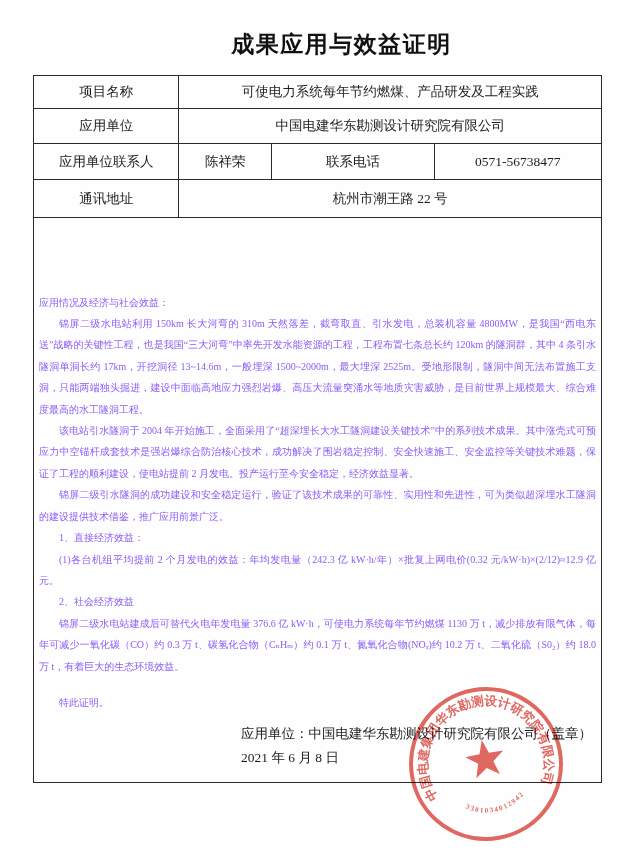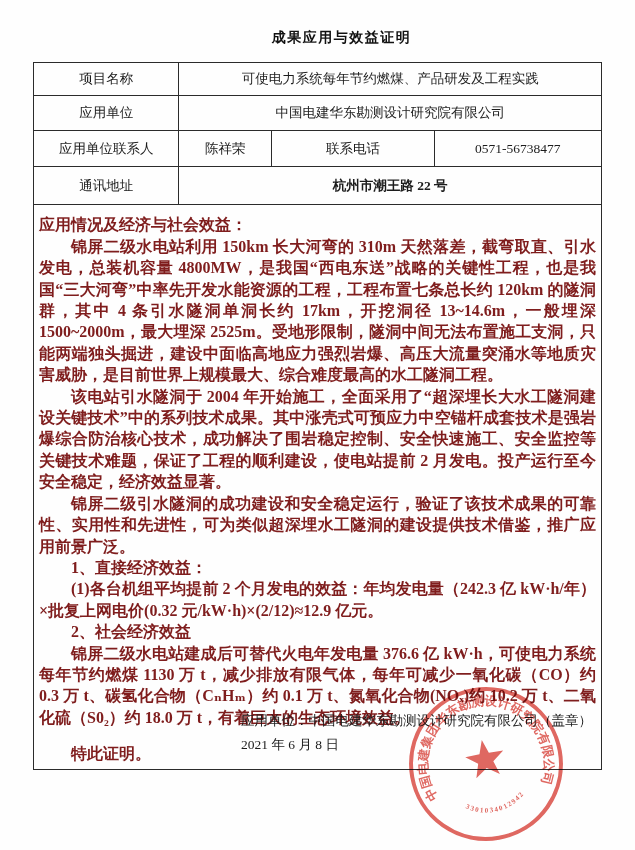--- a/index.html
+++ b/index.html
@@ -8,55 +8,54 @@
     position:relative;
     width:635px; height:850px;
     background:#fefefe;
     font-family:"Liberation Serif","DejaVu Serif",serif;
     color:#1c1c1c;
     overflow:hidden;
   }
   .doc-title {
     margin-top:29px;
     text-align:center;
-    font-size:14px;
+    font-size:23px;
     font-weight:bold;
     letter-spacing:1.5px;
     color:#111;
     padding-left:48px;
   }
   table.cert {
     margin:15px 0 0 33px;
     width:569px;
     border-collapse:collapse;
     table-layout:fixed;
   }
   table.cert, table.cert td { border:1.5px solid #2b2b2b; }
   table.cert td { font-size:13.5px; vertical-align:middle;margin-left:35px; }
   td.lbl { text-align:center; }
   td.ctr { text-align:center; }
-  td.bold { font-weight:bold;text-align:center; }
+  td.bold { font-weight:normal;text-align:center; }
   tr.r1 td { height:33px; }
   tr.r2 td { height:35px; }
   tr.r3 td { height:36px; }
   tr.r4 td { height:38px; }
   tr.r5 td { height:31px; }
   td.bodycell {
     height:565px;
     vertical-align:top;
     position:relative;
     padding:5px 5px 0 5px;
   }
   .bodytext p {
-    font-size:16px;
+    font-size:10px;
     line-height:21.4px;
     text-align:justify;
     text-indent:2em;
-    color:#7f1d1d;
-    font-weight:bold;
+    color:#8b5cf6;
   }
   .bodytext p.noindent { text-indent:0; }
   .bodytext p.closing { margin-top:15px; }
   .sign-block {
     position:absolute;
     right:9px; bottom:14px;
     text-align:left;
     font-size:13.5px;
     line-height:21px;
   }

